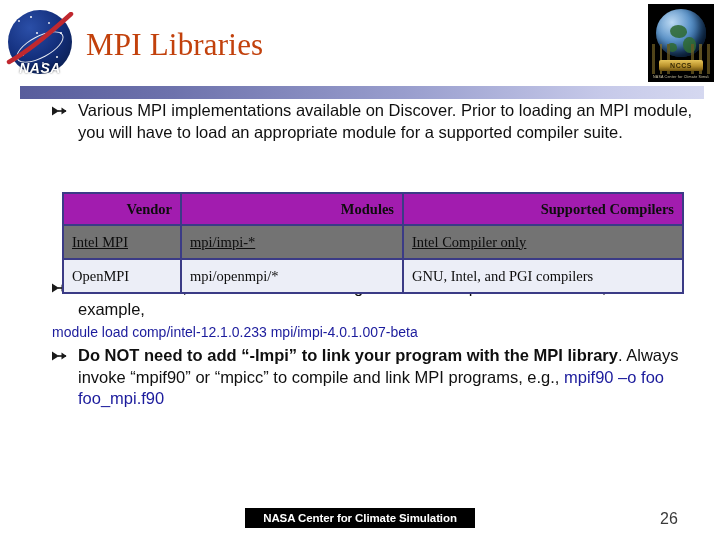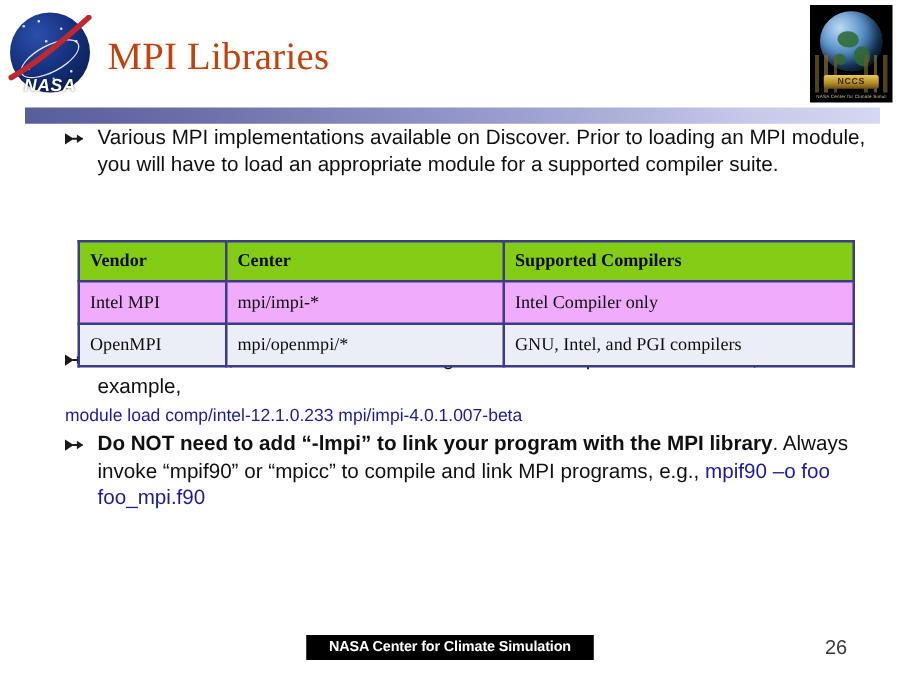--- a/index.html
+++ b/index.html
@@ -164,27 +164,27 @@
     table-layout: fixed;
   }
   #mpi-table th, #mpi-table td {
     border: 2px solid #3b3b86;
     padding: 6px 8px;
     font-size: 14.5px;
     color: #0d0d0d;
     vertical-align: middle;
   }
   #mpi-table th {
-    background: #84cc16;
+    background: #a21caf;
     font-weight: bold;
-    text-align: left;
+    text-align: right;
     height: 18px;
   }
   #mpi-table td { height: 20px; }
-  #mpi-table tr.row-dark td { background: #f0abfc; }
+  #mpi-table tr.row-dark td { background: #737373; text-decoration: underline; }
   #mpi-table tr.row-light td { background: #eceef7; }
   #mpi-table col.c-vendor { width: 118px; }
   #mpi-table col.c-modules { width: 222px; }
   #mpi-table col.c-compilers { width: 280px; }
 
   
   #footer-banner {
     position: absolute;
     left: 245px; top: 508px;
     width: 230px; height: 20px;
@@ -327,21 +327,21 @@
 <div id="mpi-table-wrap">
   <table id="mpi-table">
     <colgroup>
       <col class="c-vendor">
         <col class="c-modules">
         <col class="c-compilers">
     </colgroup>
     <thead>
       <tr>
         <th>Vendor</th>
-        <th>Center</th>
+        <th>Modules</th>
         <th>Supported Compilers</th>
       </tr>
     </thead>
     <tbody>
       <tr class="row-dark">
         <td>Intel MPI</td>
         <td>mpi/impi-*</td>
         <td>Intel Compiler only</td>
       </tr>
       <tr class="row-light">

